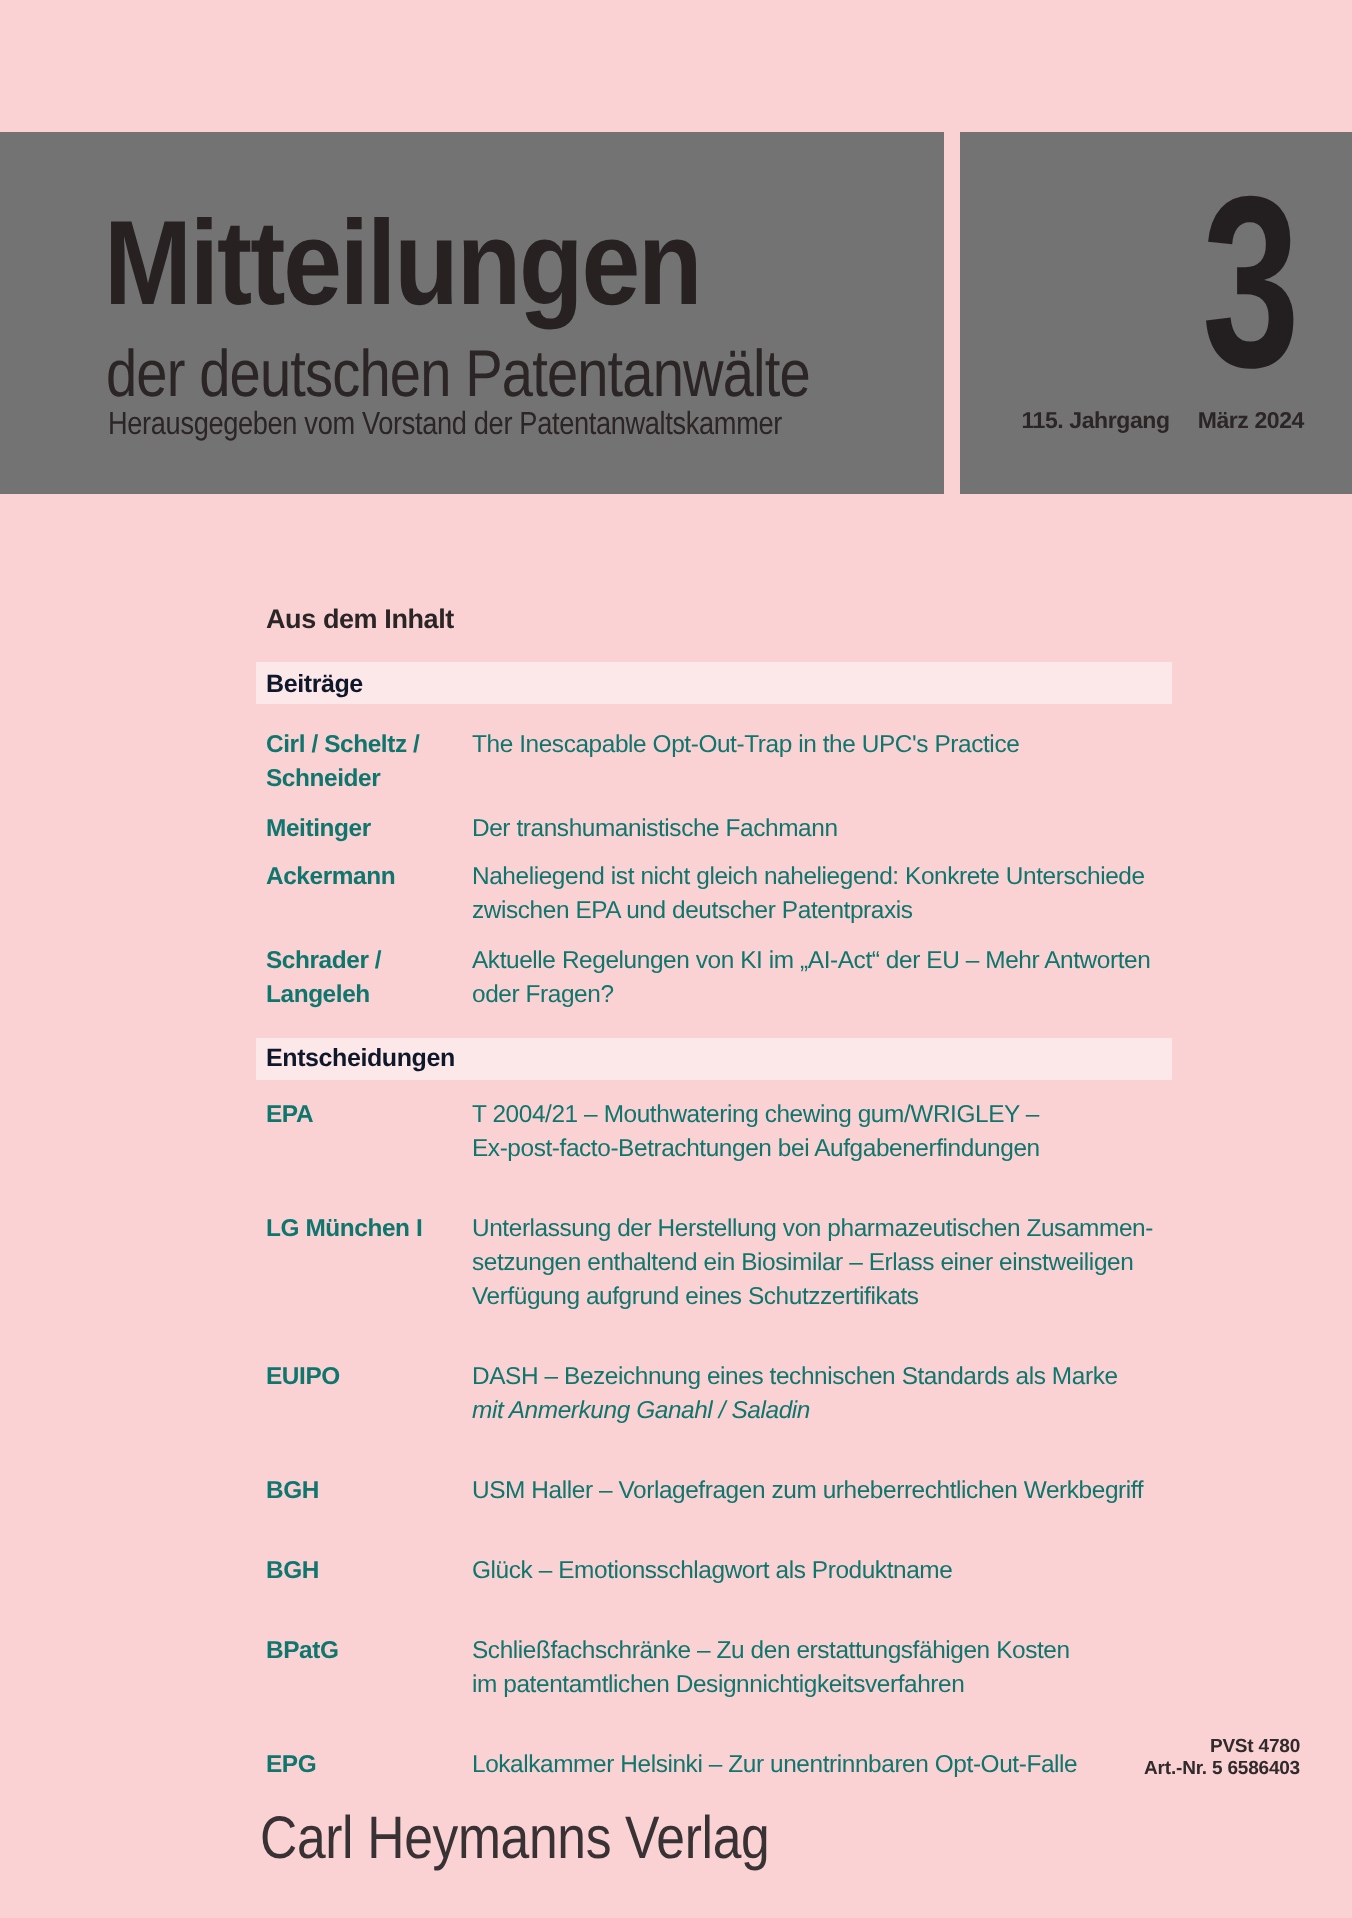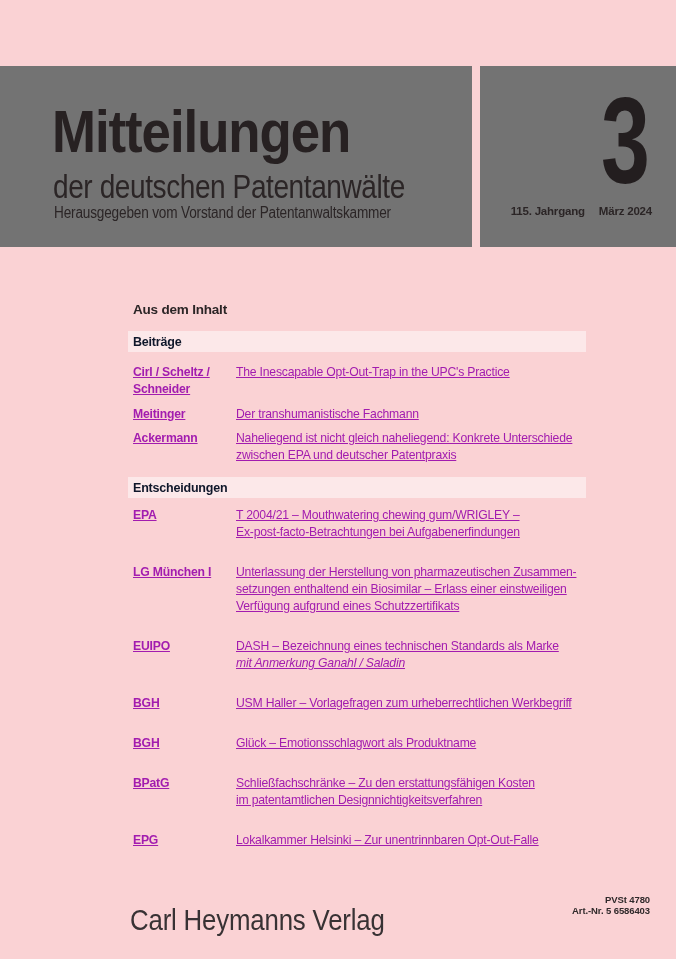--- a/index.html
+++ b/index.html
@@ -47,33 +47,33 @@
   .section-bar{
     margin-top:14px;height:21px;background:#fce8e9;
     display:flex;align-items:center;padding-left:5px;box-sizing:border-box;
     font-size:12.5px;font-weight:700;letter-spacing:-0.2px;color:#0f172a;
   }
   .section-bar.second{margin-top:13px;}
   .rows{margin:12px 0 0 5px;display:flex;flex-direction:column;gap:7.5px;}
   .rows.second{margin-top:9px;gap:23px;}
   .row{
     display:grid;grid-template-columns:103px 1fr;
-    font-size:12.2px;line-height:17px;letter-spacing:-0.2px;color:#a21caf;text-decoration:underline;
+    font-size:12.2px;line-height:17px;letter-spacing:-0.2px;color:#0f766e;
   }
   .author{font-weight:700;white-space:pre;}
   .title{white-space:pre;}
   .note{display:block;font-style:italic;}
   
   .publisher{
     position:absolute;left:130px;top:905px;line-height:1;
     font-size:30px;font-weight:400;letter-spacing:-0.2px;color:#383234;
     transform:scaleX(0.86);transform-origin:left top;white-space:nowrap;
   }
   .print-codes{
-    position:absolute;right:26px;top:894px;text-align:right;
+    position:absolute;right:26px;top:868px;text-align:right;
     font-size:9.5px;line-height:11px;font-weight:700;
     letter-spacing:-0.1px;color:#302a2b;
   }
   .print-codes span{display:block;}
 </style>
 </head>
 <body>
 
 <div class="box box-left">
   <div class="journal-title">Mitteilungen</div>
@@ -101,20 +101,26 @@
       <span class="title">The Inescapable Opt-Out-Trap in the UPC's Practice</span>
     </div>
     <div class="row">
       <span class="author">Meitinger</span>
       <span class="title">Der transhumanistische Fachmann</span>
     </div>
     <div class="row">
       <span class="author">Ackermann</span>
       <span class="title">Naheliegend ist nicht gleich naheliegend: Konkrete Unterschiede
 zwischen EPA und deutscher Patentpraxis</span>
+    </div>
+    <div class="row">
+      <span class="author">Schrader /
+Langeleh</span>
+      <span class="title">Aktuelle Regelungen von KI im „AI-Act“ der EU – Mehr Antworten
+oder Fragen?</span>
     </div>
   </div>
 
   <div class="section-bar second">
     <span>Entscheidungen</span>
   </div>
   <div class="rows second">
     <div class="row">
       <span class="author">EPA</span>
       <span class="title">T 2004/21 – Mouthwatering chewing gum/WRIGLEY –

